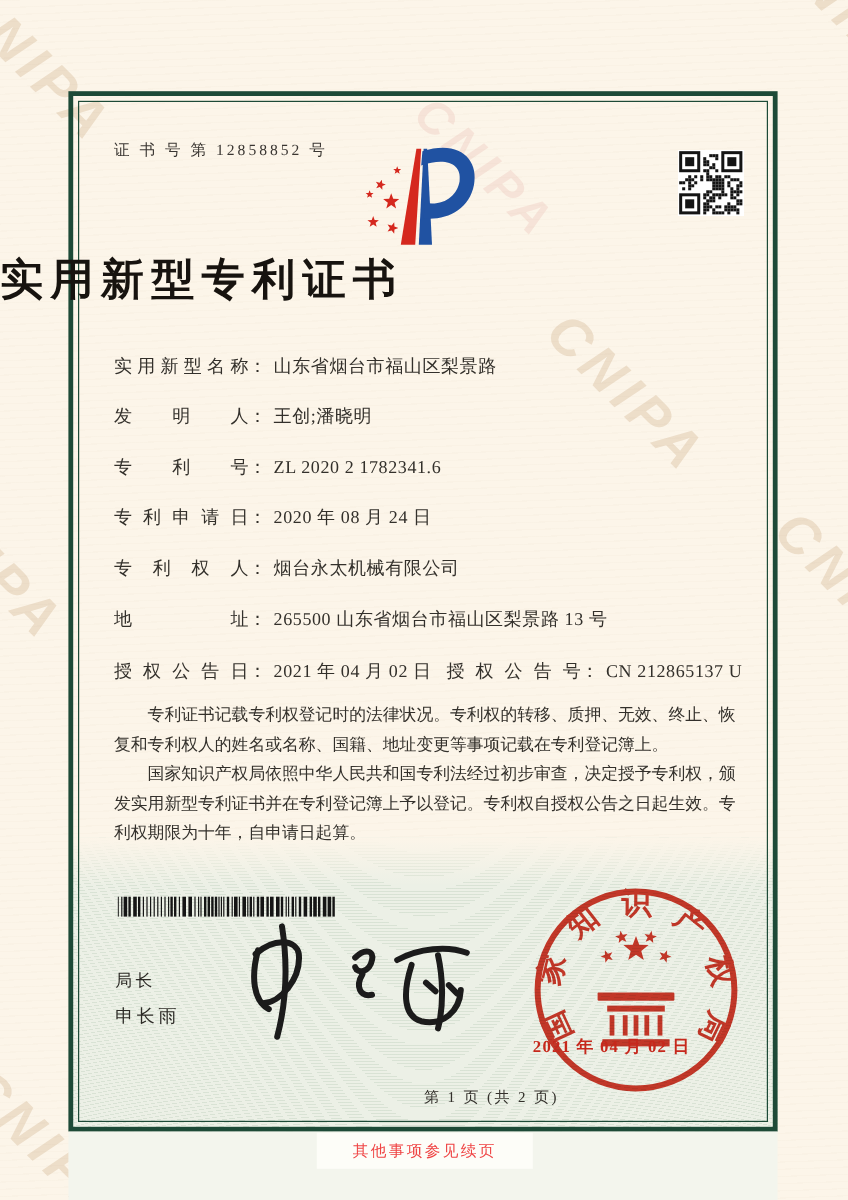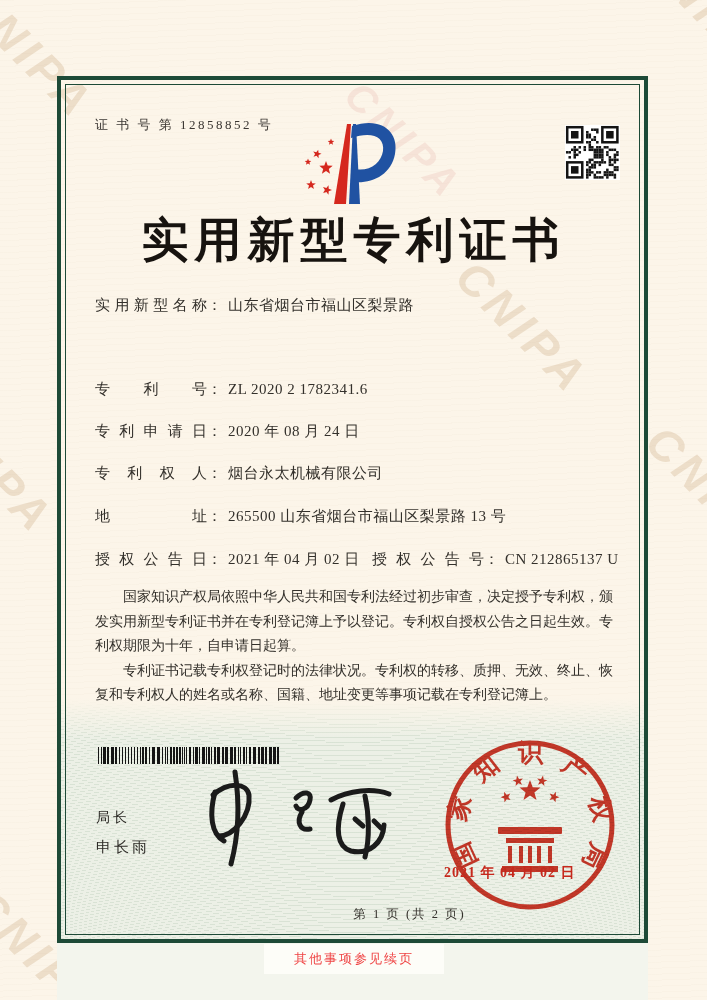--- a/index.html
+++ b/index.html
@@ -19,21 +19,21 @@
   .green-band::before{content:"";position:absolute;inset:0;
     background:linear-gradient(#fcf5e9, rgba(252,245,233,0) 40px)}
   .frame-outer{position:absolute;left:57px;top:76px;width:591px;height:867px;
     border:4px solid #1d4a37;box-sizing:border-box}
   .frame-inner{position:absolute;left:65px;top:84px;width:575px;height:851px;
     border:1.5px solid #1d4a37;box-sizing:border-box}
   .cert-no{position:absolute;left:95px;top:116px;font-size:13px;letter-spacing:2.5px;color:#3a3632}
   .logo{position:absolute;left:295px;top:111px;width:110px;height:96px}
   .qr{position:absolute;left:565px;top:125px;width:55px;height:55px}
   .qr svg{display:block;width:55px;height:55px;fill:#141414}
-  .title{position:absolute;left:0;right:0;top:209px;text-align:center;font-size:47px;
+  .title{position:absolute;left:0;right:0;top:209px;text-align:left;font-size:36px;
     font-weight:bold;letter-spacing:6px;color:#17130f}
   .frow{position:absolute;left:95px;width:532px;font-size:15px;white-space:nowrap;color:#33302b}
   .flabel{display:inline-block;width:112px;text-align:justify;text-align-last:justify}
   .fcolon{display:inline-block;margin-right:6px}
   .fvalue{letter-spacing:.5px}
   .pair2{position:absolute;left:277px;top:0;white-space:nowrap}
   .body-text{position:absolute;left:95px;top:585px;width:518px;font-size:14px;
     line-height:24.5px;text-align:justify;color:#33302b}
   .body-text p{margin:0;text-indent:2em}
   .barcode{position:absolute;left:98px;top:747px;width:184px;height:17px}
@@ -233,42 +233,45 @@
         <rect x="41.6" y="52.0" width="2.6" height="2.6"></rect>
         <rect x="49.4" y="52.0" width="2.6" height="2.6"></rect>
       </svg>
   </div>
 
   <div class="title">实用新型专利证书</div>
 
   <div class="frow" style="top:296px">
     <span class="flabel">实用新型名称</span><span class="fcolon">：</span><span class="fvalue">山东省烟台市福山区梨景路</span>
   </div>
+  <div class="frow" style="top:338px">
+    <span class="flabel">发明人</span><span class="fcolon">：</span><span class="fvalue">王创;潘晓明</span>
+  </div>
   <div class="frow" style="top:380px">
     <span class="flabel">专利号</span><span class="fcolon">：</span><span class="fvalue">ZL 2020 2 1782341.6</span>
   </div>
   <div class="frow" style="top:422px">
     <span class="flabel">专利申请日</span><span class="fcolon">：</span><span class="fvalue">2020 年 08 月 24 日</span>
   </div>
   <div class="frow" style="top:464px">
     <span class="flabel">专利权人</span><span class="fcolon">：</span><span class="fvalue">烟台永太机械有限公司</span>
   </div>
   <div class="frow" style="top:507px">
     <span class="flabel">地址</span><span class="fcolon">：</span><span class="fvalue">265500 山东省烟台市福山区梨景路 13 号</span>
   </div>
   <div class="frow" style="top:550px">
     <span class="flabel">授权公告日</span><span class="fcolon">：</span><span class="fvalue">2021 年 04 月 02 日</span>
     <span class="pair2">
       <span class="flabel">授权公告号</span><span class="fcolon">：</span><span class="fvalue">CN 212865137 U</span>
     </span>
   </div>
 
   <div class="body-text">
+    <p>专利证书记载专利权登记时的法律状况。专利权的转移、质押、无效、终止、恢复和专利权人的姓名或名称、国籍、地址变更等事项记载在专利登记簿上。</p>
     <p>国家知识产权局依照中华人民共和国专利法经过初步审查，决定授予专利权，颁发实用新型专利证书并在专利登记簿上予以登记。专利权自授权公告之日起生效。专利权期限为十年，自申请日起算。</p>
-    <p>专利证书记载专利权登记时的法律状况。专利权的转移、质押、无效、终止、恢复和专利权人的姓名或名称、国籍、地址变更等事项记载在专利登记簿上。</p>
   </div>
 
   <div class="barcode">
     <svg viewBox="0 0 184 17" preserveAspectRatio="none">
         <rect x="0" y="0" width="1" height="17"></rect>
         <rect x="3" y="0" width="1" height="17"></rect>
         <rect x="5" y="0" width="3" height="17"></rect>
         <rect x="9" y="0" width="2" height="17"></rect>
         <rect x="13" y="0" width="3" height="17"></rect>
         <rect x="17" y="0" width="2" height="17"></rect>

